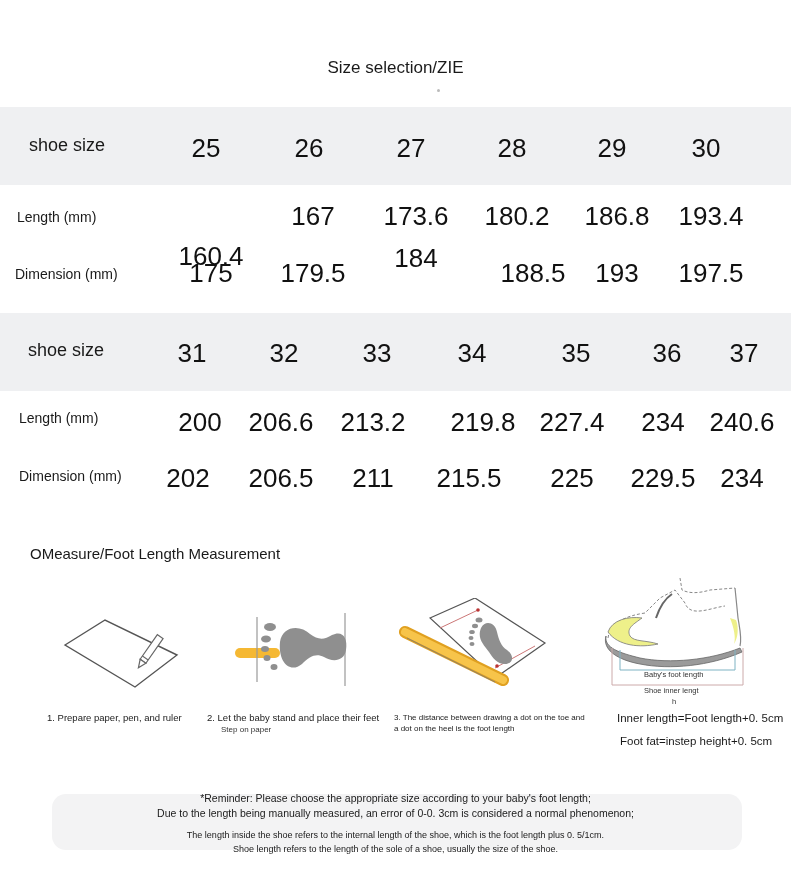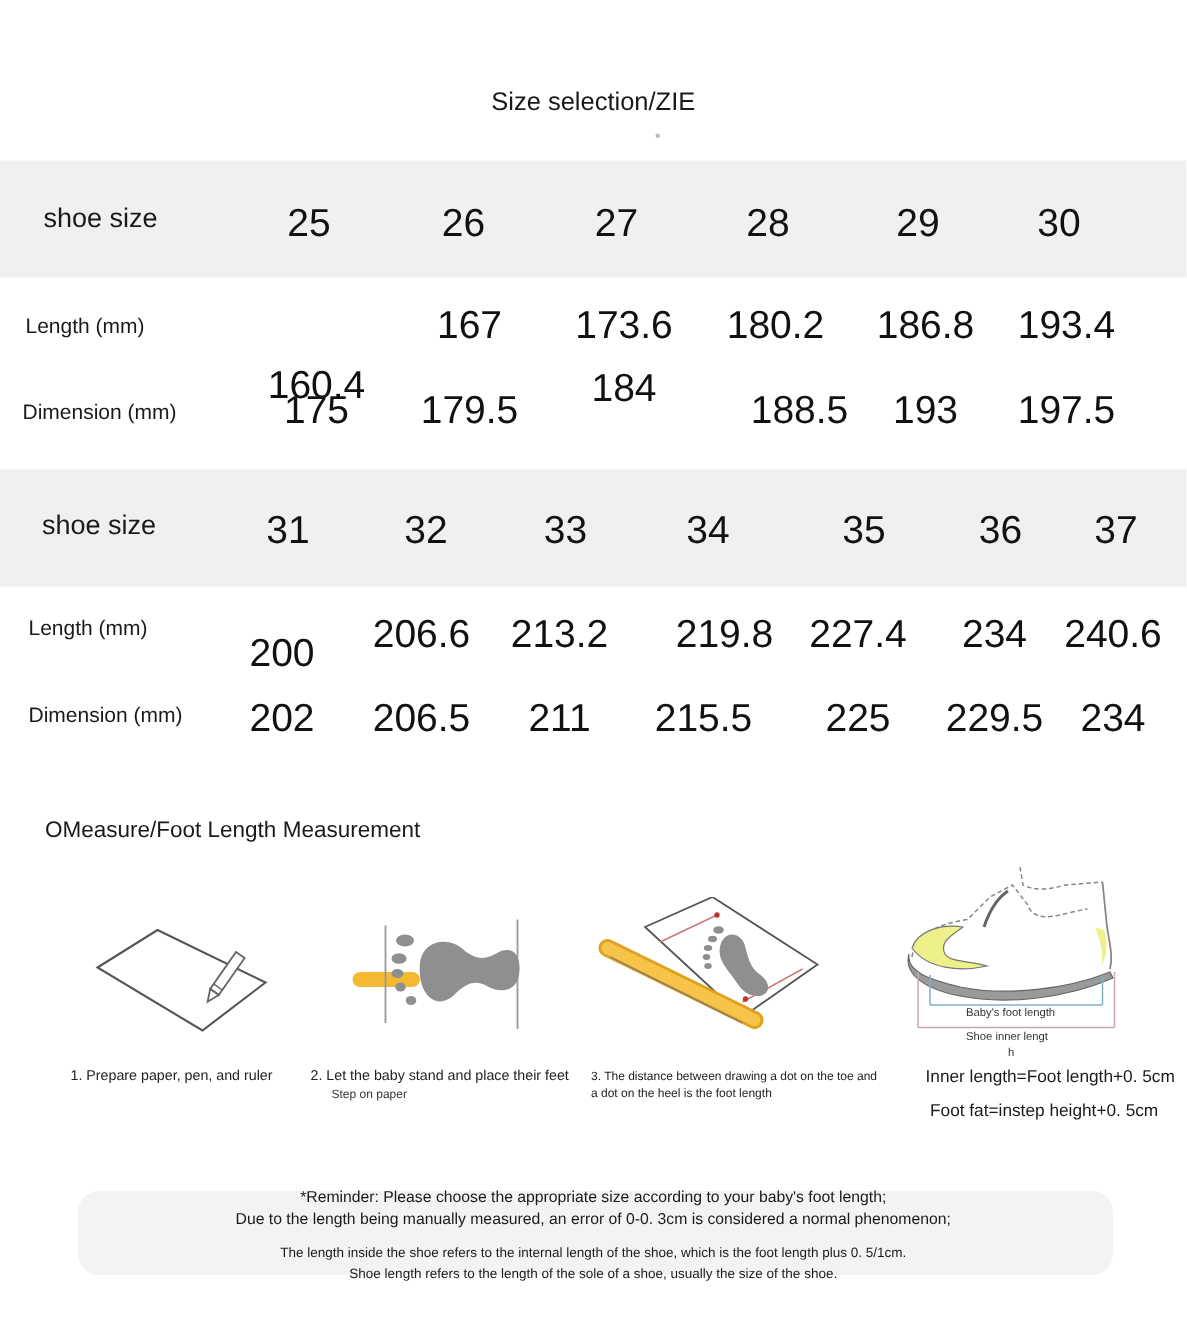--- a/index.html
+++ b/index.html
@@ -57,21 +57,21 @@
 <div class="abs rowlabel" style="left:19px;top:468px;">Dimension (mm)</div>
 
 <div class="abs num" style="left:192px;top:338px;">31</div>
 <div class="abs num" style="left:284px;top:338px;">32</div>
 <div class="abs num" style="left:377px;top:338px;">33</div>
 <div class="abs num" style="left:472px;top:338px;">34</div>
 <div class="abs num" style="left:576px;top:338px;">35</div>
 <div class="abs num" style="left:667px;top:338px;">36</div>
 <div class="abs num" style="left:744px;top:338px;">37</div>
 
-<div class="abs num" style="left:188px;top:407px;margin-top:13px;">200</div>
+<div class="abs num" style="left:200px;top:407px;">200</div>
 <div class="abs num" style="left:281px;top:407px;">206.6</div>
 <div class="abs num" style="left:373px;top:407px;">213.2</div>
 <div class="abs num" style="left:469px;top:407px;margin-left:14px;">219.8</div>
 <div class="abs num" style="left:572px;top:407px;">227.4</div>
 <div class="abs num" style="left:663px;top:407px;">234</div>
 <div class="abs num" style="left:742px;top:407px;">240.6</div>
 
 <div class="abs num" style="left:188px;top:463px;">202</div>
 <div class="abs num" style="left:281px;top:463px;">206.5</div>
 <div class="abs num" style="left:373px;top:463px;">211</div>

